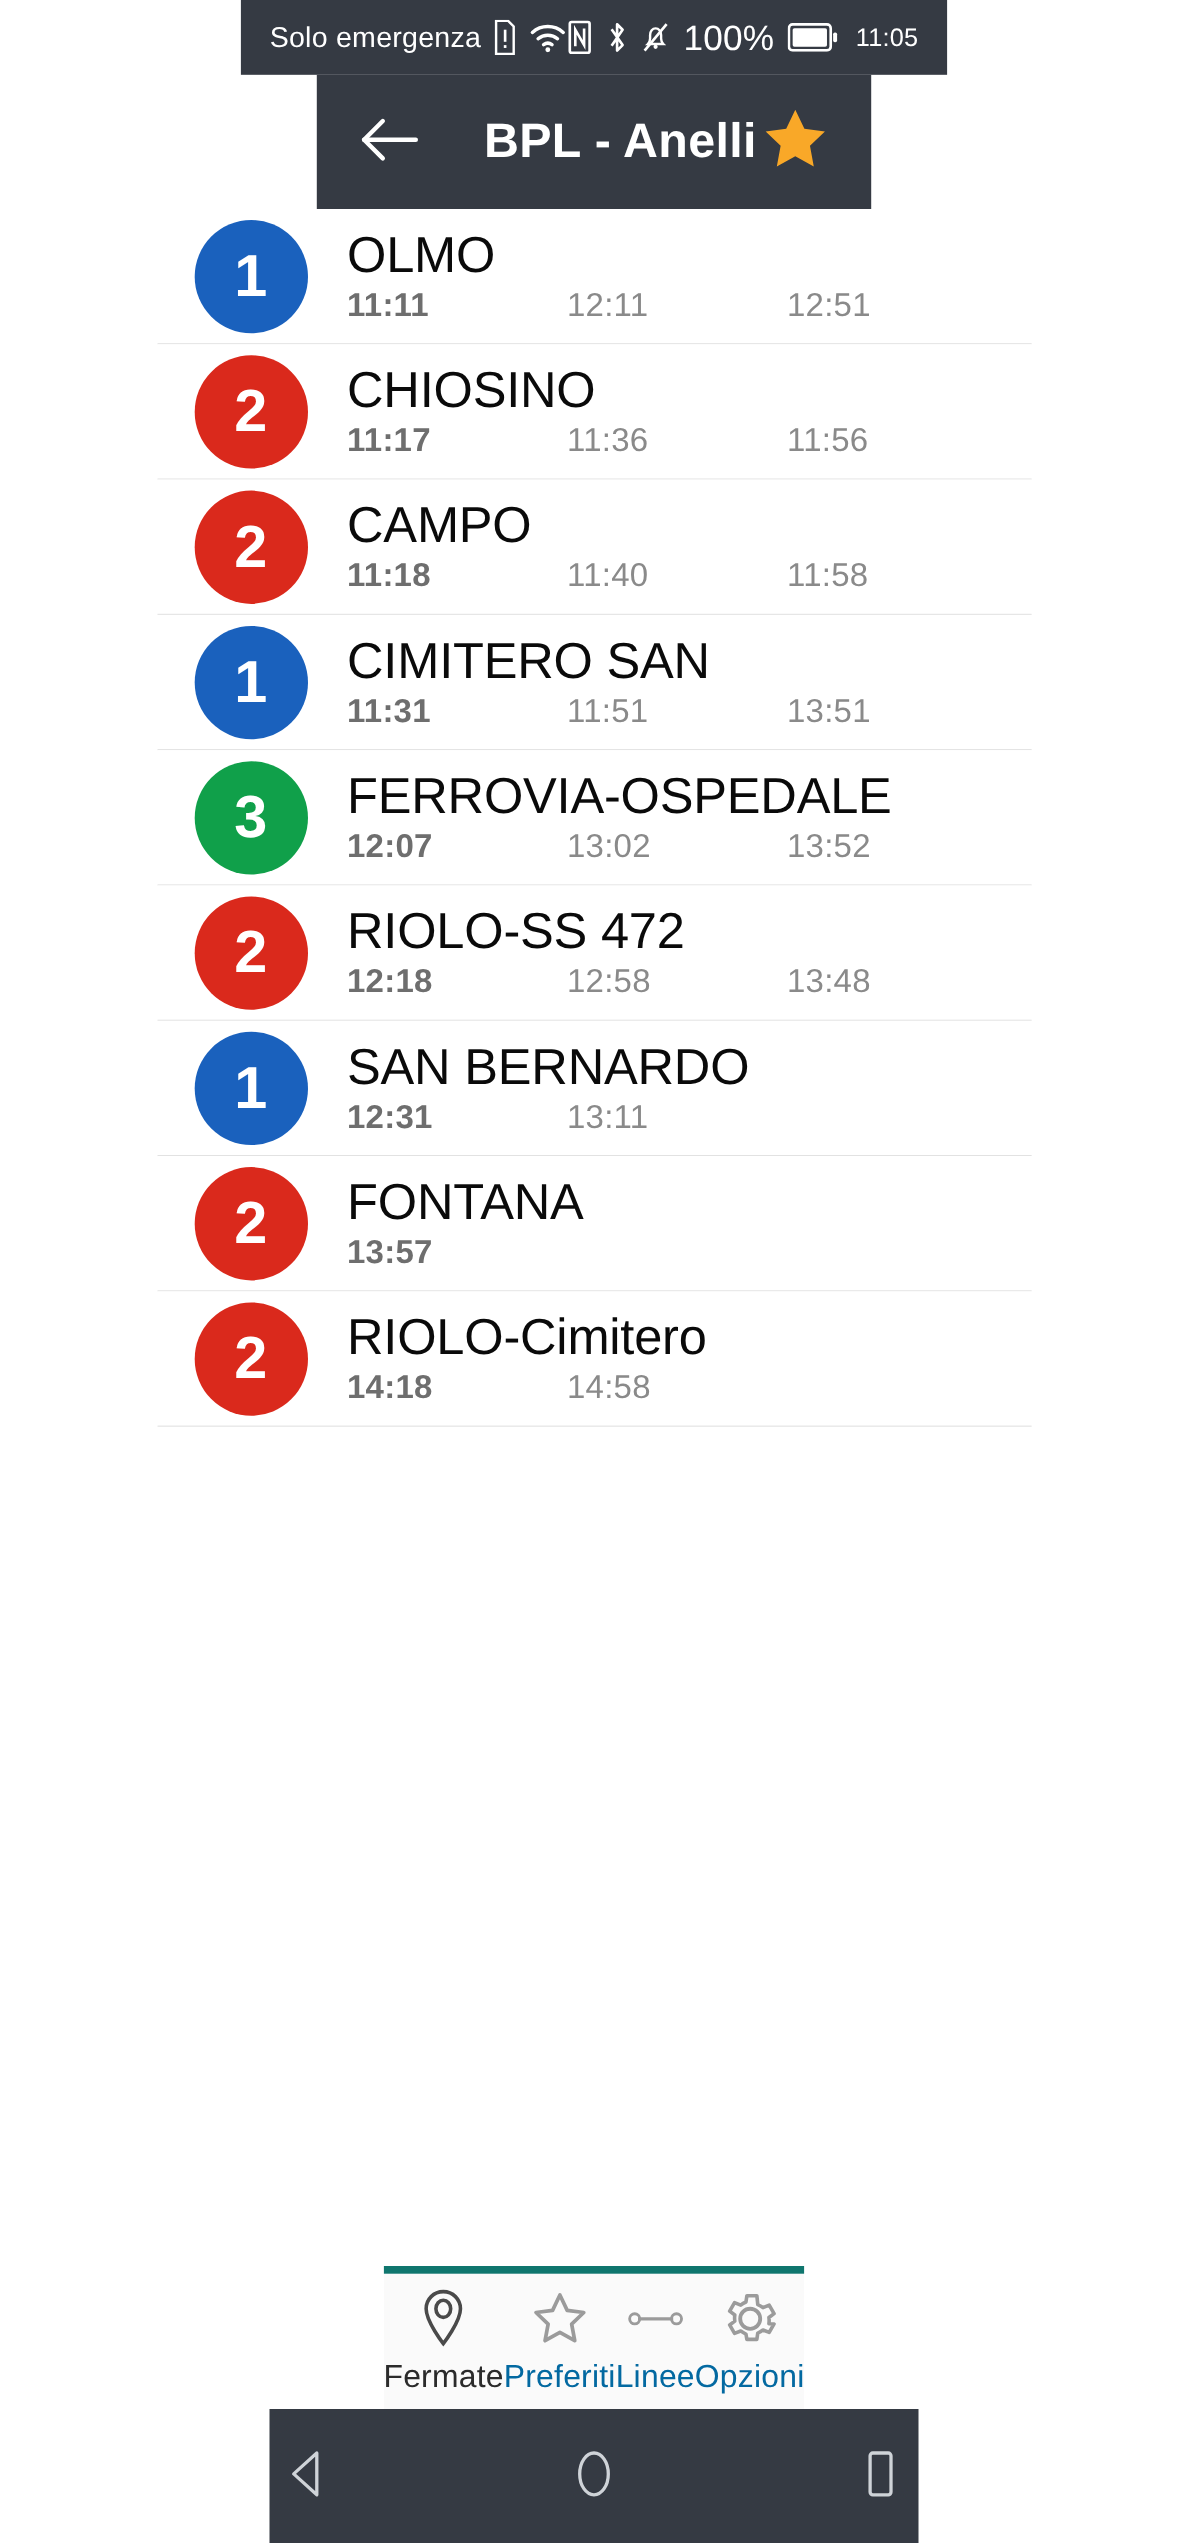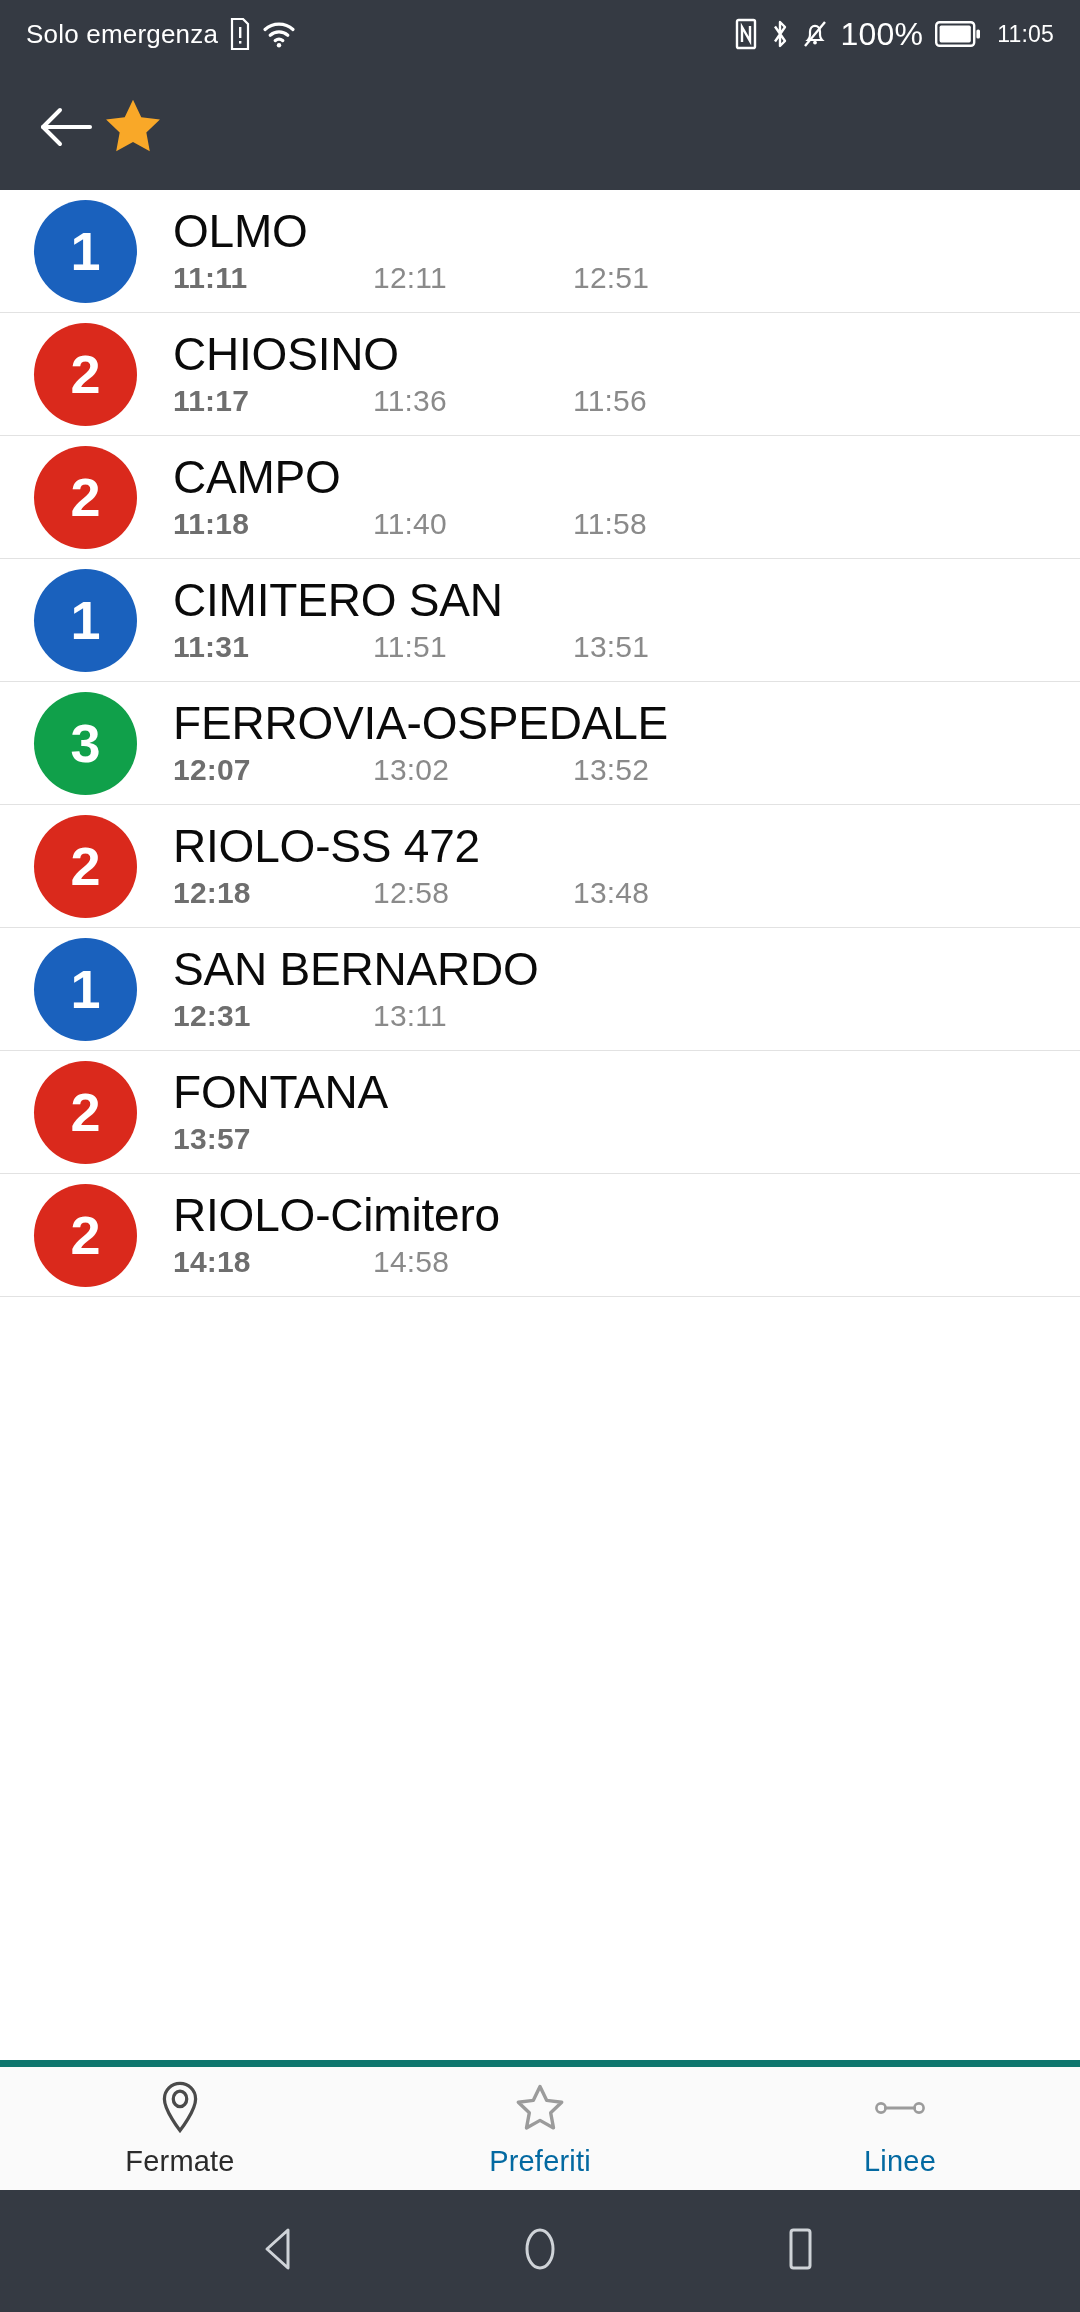--- a/index.html
+++ b/index.html
@@ -2,21 +2,21 @@
 <html><head>
 <meta charset="utf-8">
 <style>
   * { margin:0; padding:0; box-sizing:border-box; }
   html,body {
     width:1080px; height:2312px;
     font-family:"Liberation Sans", sans-serif;
     background:#ffffff;
     overflow:hidden;
   }
-  #screen { position:relative; width:1080px; height:2312px; display:flex; flex-direction:column; }
+  #screen { position:relative; width:1080px; height:2312px; display:flex; flex-direction:column;align-items:center; }
 
   
   .statusbar{
     height:68px; background:#353a43; color:#ffffff;
     display:flex; align-items:center; justify-content:space-between;
     padding:0 26px; font-size:26px; flex:0 0 auto;
   }
   .sb-left{ display:flex; align-items:center; gap:10px; }
   .sb-right{ display:flex; align-items:center; gap:12px; }
   .sb-text{ font-size:26px; letter-spacing:.2px; white-space:nowrap; }
@@ -141,20 +141,21 @@
 
   <div class="appbar">
     <div class="back-btn">
       <span>
         <svg width="58" height="46" viewBox="0 0 58 46">
           <path d="M53 23H6" stroke="#fff" stroke-width="4" stroke-linecap="round" fill="none"></path>
           <path d="M23 6 6 23l17 17" stroke="#fff" stroke-width="4" stroke-linecap="round" stroke-linejoin="round" fill="none"></path>
         </svg>
       </span>
     </div>
+    <div class="appbar-title">BPL - Anelli</div>
     <div class="star-btn">
       <span>
         <svg width="66" height="64" viewBox="0 0 24 24">
             <path d="M12 1.8l3.1 6.5 7 .9-5.1 4.9 1.3 7-6.3-3.5L5.7 21.1l1.3-7L1.9 9.2l7-.9z" fill="#f9a828"></path>
           </svg>
       </span>
     </div>
   </div>
 
   <div class="list" id="stop-list">
@@ -276,20 +277,29 @@
       <div class="navitem">
         <span class="navicon">
           <svg width="58" height="34" viewBox="0 0 58 34">
             <line x1="13" y1="17" x2="45" y2="17" stroke="#9b9b9b" stroke-width="3"></line>
             <circle cx="10" cy="17" r="4.6" fill="none" stroke="#9b9b9b" stroke-width="2.6"></circle>
             <circle cx="48" cy="17" r="4.6" fill="none" stroke="#9b9b9b" stroke-width="2.6"></circle>
           </svg>
         </span>
         <span class="navlabel">Linee</span>
       </div>
+      <div class="navitem">
+        <span class="navicon">
+          <svg width="56" height="56" viewBox="0 0 24 24">
+            <path d="M12 8.1a3.9 3.9 0 1 0 0 7.8 3.9 3.9 0 0 0 0-7.8z" fill="none" stroke="#9b9b9b" stroke-width="1.5"></path>
+            <path d="M19.3 13.9c.05-.4.08-.8.08-1.2s-.03-.8-.08-1.2l2-1.5-1.9-3.3-2.4.95a7.6 7.6 0 0 0-2.05-1.2L14.6 3h-3.9l-.35 2.45c-.75.3-1.45.7-2.05 1.2l-2.4-.95-1.9 3.3 2 1.5c-.05.4-.08.8-.08 1.2s.03.8.08 1.2l-2 1.5 1.9 3.3 2.4-.95c.6.5 1.3.9 2.05 1.2L10.7 20h3.9l.35-2.45c.75-.3 1.45-.7 2.05-1.2l2.4.95 1.9-3.3z" fill="none" stroke="#9b9b9b" stroke-width="1.4" stroke-linejoin="round"></path>
+          </svg>
+        </span>
+        <span class="navlabel">Opzioni</span>
+      </div>
     </div>
 
   <div class="androidnav">
     <div class="anav">
       <span>
         <svg width="44" height="48" viewBox="0 0 44 48">
             <path d="M30 5 9 24l21 19z" fill="none" stroke="#cfd3d8" stroke-width="3" stroke-linejoin="round"></path>
           </svg>
       </span>
     </div>

